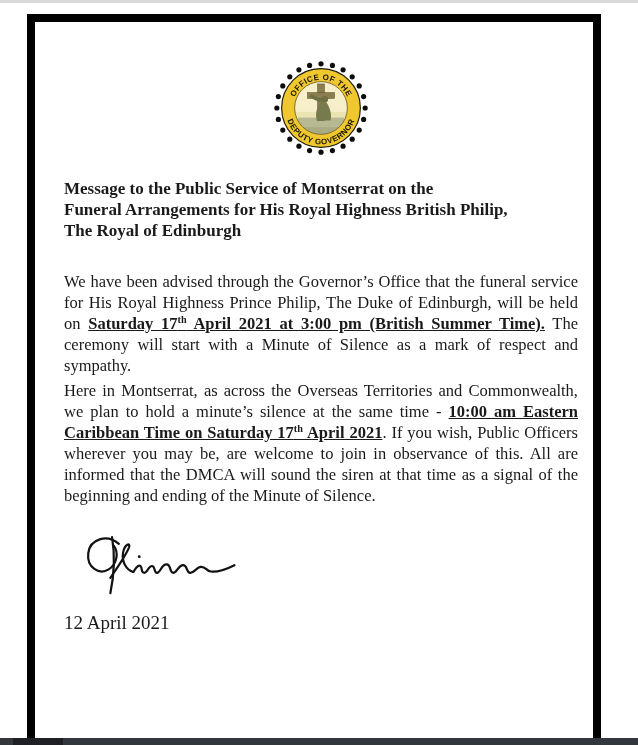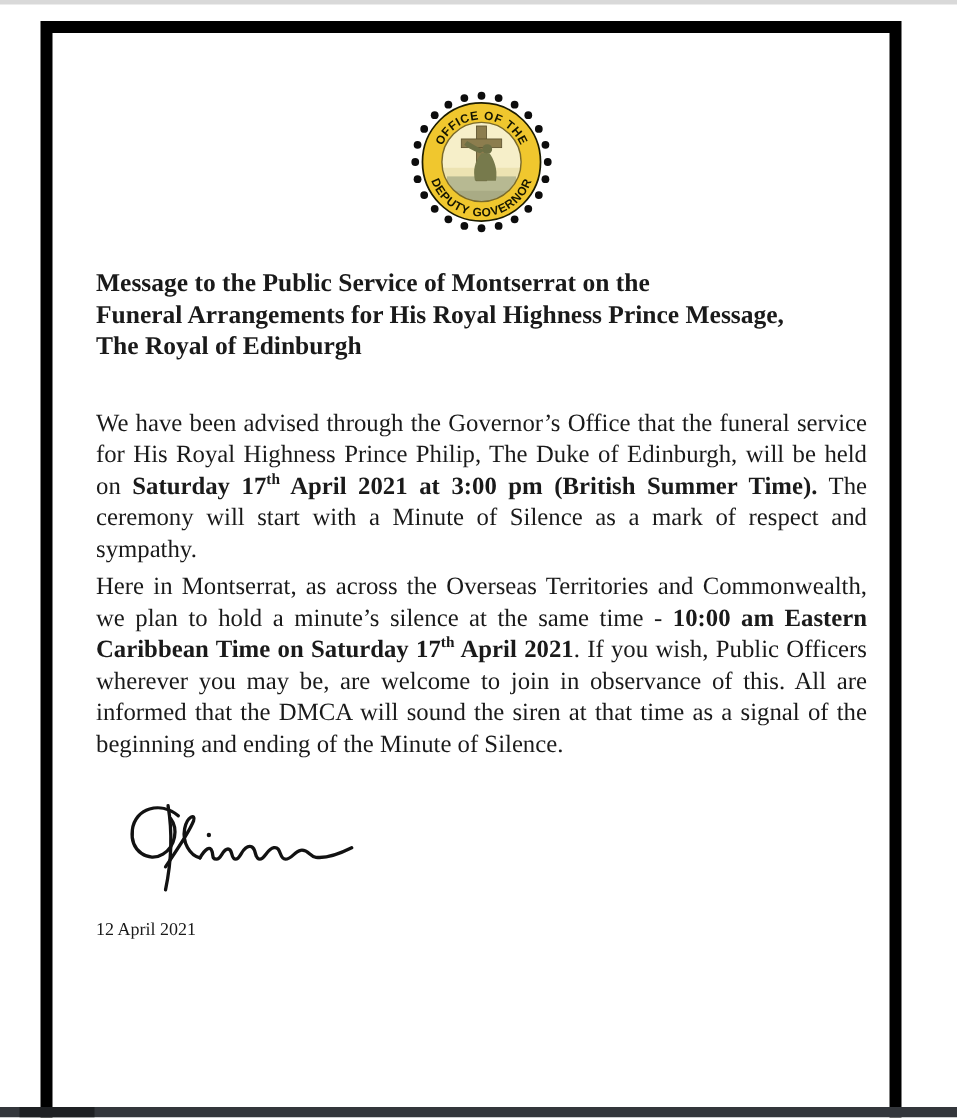--- a/index.html
+++ b/index.html
@@ -25,26 +25,26 @@
     font-size: 17px; line-height: 21px;
   }
 
   .para {
     text-align: justify; font-size: 16.5px; line-height: 21px;
   }
   .para.p1 { margin-top: 30px; }
   .para.p2 { margin-top: 4px; }
   .para.p3 { margin-top: 13px; }
 
-  .bold-underline { font-weight: bold; }
+  .bold-underline { font-weight: bold; text-decoration: underline; }
   .bold-underline sup { font-size: 62%; vertical-align: super; line-height: 0; }
 
   .signature-block { margin-top: 26px; height: 68px; }
 
-  .date-line { margin-top: 12px; font-size: 12px; }
+  .date-line { margin-top: 12px; font-size: 19px; }
 
   .bottom-bar {
     position: absolute; left: 0; bottom: 0; width: 638px; height: 7px;
     background: #33363b; z-index: 5;
   }
   .bottom-bar .thumb {
     position: absolute; left: 13px; top: 0; width: 50px; height: 7px;
     background: #1e2023;
   }
 
@@ -117,21 +117,21 @@
         <textPath href="#arcTop" startOffset="50%" text-anchor="middle">OFFICE OF THE</textPath>
       </text>
       <text class="seal-arc-text" font-size="8.3" letter-spacing="0.5">
         <textPath href="#arcBot" startOffset="50%" text-anchor="middle">DEPUTY GOVERNOR</textPath>
       </text>
     </svg>
   </div>
 
   <div class="doc-title">
     <div>Message to the Public Service of Montserrat on the</div>
-    <div>Funeral Arrangements for His Royal Highness Prince Message,</div>
+    <div>Funeral Arrangements for His Royal Highness British Philip,</div>
     <div>The Royal of Edinburgh</div>
   </div>
 
   <p class="para p1"><span>We have been advised through the Governor’s Office that the funeral service for His Royal Highness Prince Philip, The Duke of Edinburgh, will be held on </span><span class="bold-underline"><span>Saturday 17</span><sup>th</sup><span> April 2021 at 3:00 pm (British Summer Time).</span></span><span> The ceremony will start with a Minute of Silence as a mark of respect and sympathy.</span></p>
 
   <p class="para p2"><span>Here in Montserrat, as across the Overseas Territories and Commonwealth, we plan to hold a minute’s silence at the same time - </span><span class="bold-underline"><span>10:00 am Eastern Caribbean Time on Saturday 17</span><sup>th</sup><span> April 2021</span></span><span>.  If you wish, Public Officers wherever you may be, are welcome to join in observance of this. All are informed that the DMCA will sound the siren at that time as a signal of the beginning and ending of the Minute of Silence.</span></p>
 
 
   <div class="signature-block">
     <svg width="210" height="68" viewBox="0 0 210 80" title="Kirnon">

